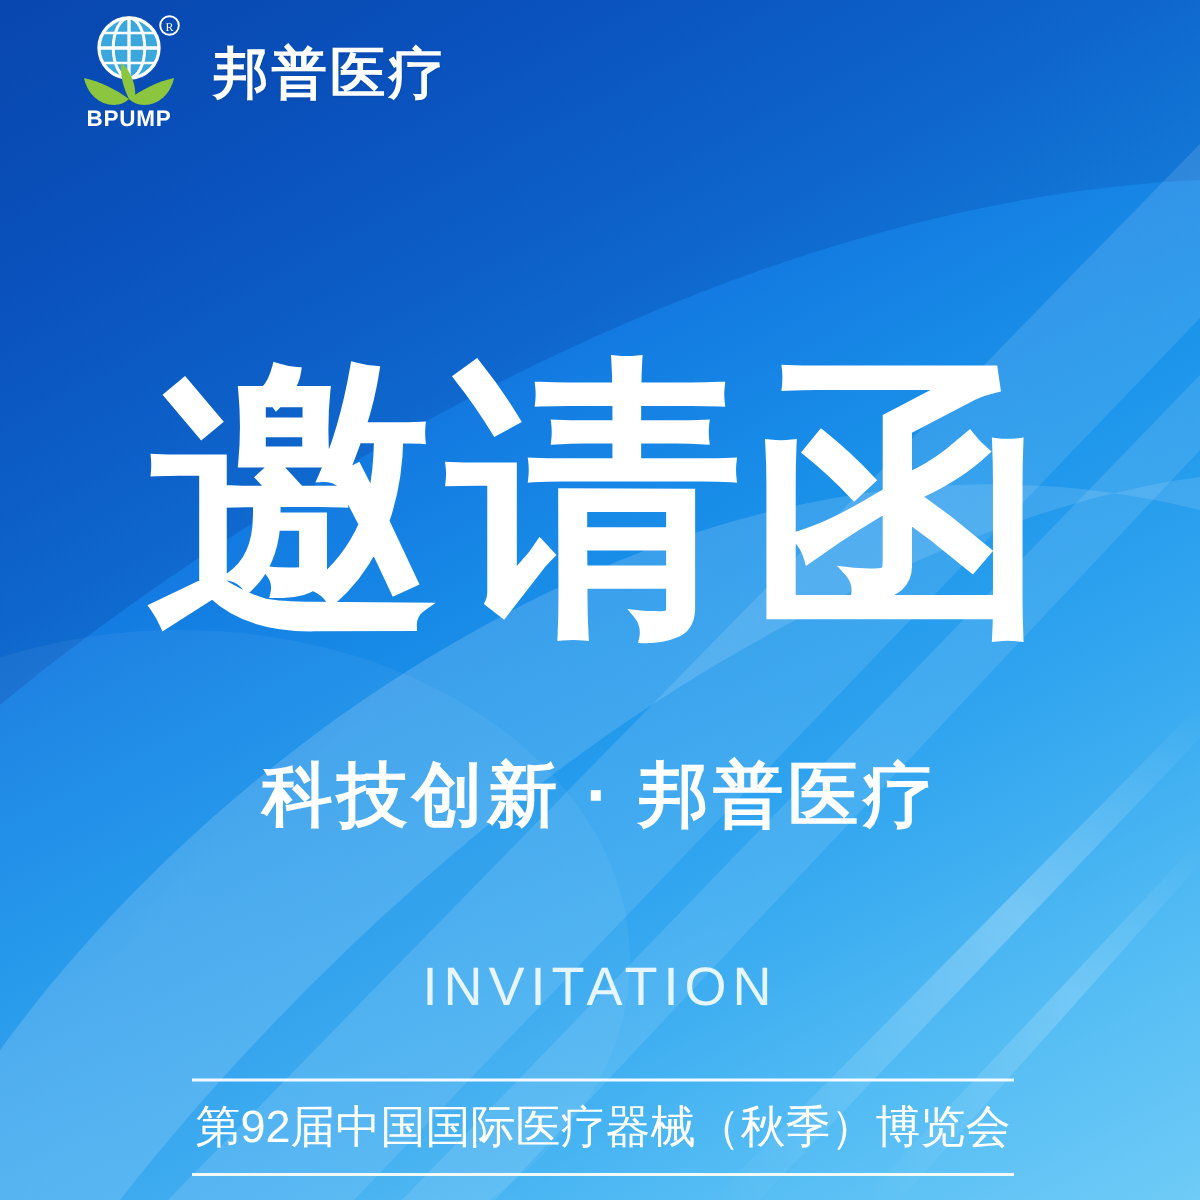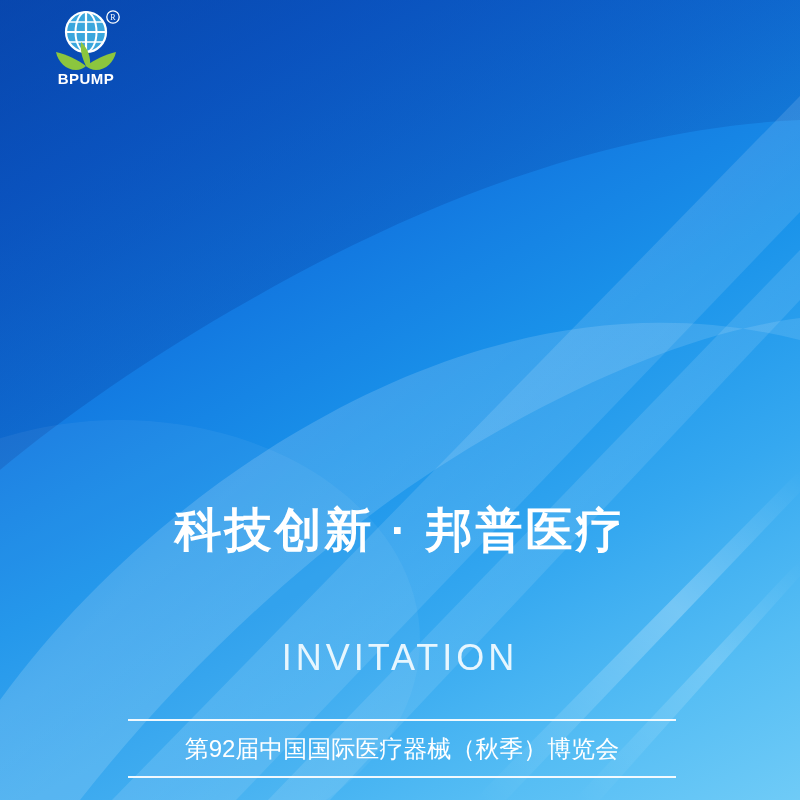--- a/index.html
+++ b/index.html
@@ -114,21 +114,21 @@
     z-index: 4;
   }
   .rule {
     width: 100%;
     height: 2px;
     background: #ffffff;
     opacity: 0.92;
   }
   .footer-text {
     color: #ffffff;
-    font-size: 24px;
+    font-size: 30px;
     font-weight: normal;
     line-height: 1;
     letter-spacing: 0px;
     text-align: center;
     padding: 16px 0 15px 0;
     white-space: nowrap;
   }
 </style>
 </head>
 <body>
@@ -196,23 +196,25 @@
 
         <g fill="#8cc63e">
           <path d="M42,58 C34,52 22,46 12,44 C14,54 22,62 32,62 C36,62 40,60 42,58 Z"></path>
           <path d="M42,58 C50,52 62,46 72,44 C70,54 62,62 52,62 C48,62 44,60 42,58 Z"></path>
           <path d="M42,58 C38,50 36,42 37,34 C44,40 47,50 46,58 C45,59 43,59 42,58 Z"></path>
         </g>
 
         <text x="42" y="76" font-family="'Liberation Sans', sans-serif" font-size="15" font-weight="bold" fill="#ffffff" text-anchor="middle" letter-spacing="0.5">BPUMP</text>
       </svg>
     </div>
+    <div class="brand-name">邦普医疗</div>
   </div>
 
   <div class="content">
+    <div class="main-title">邀请函</div>
     <div class="sub-title">科技创新 · 邦普医疗</div>
     <div class="invitation-en">INVITATION</div>
   </div>
 
   <div class="footer">
     <div class="rule"></div>
     <div class="footer-text">第92届中国国际医疗器械（秋季）博览会</div>
     <div class="rule"></div>
   </div>
 

